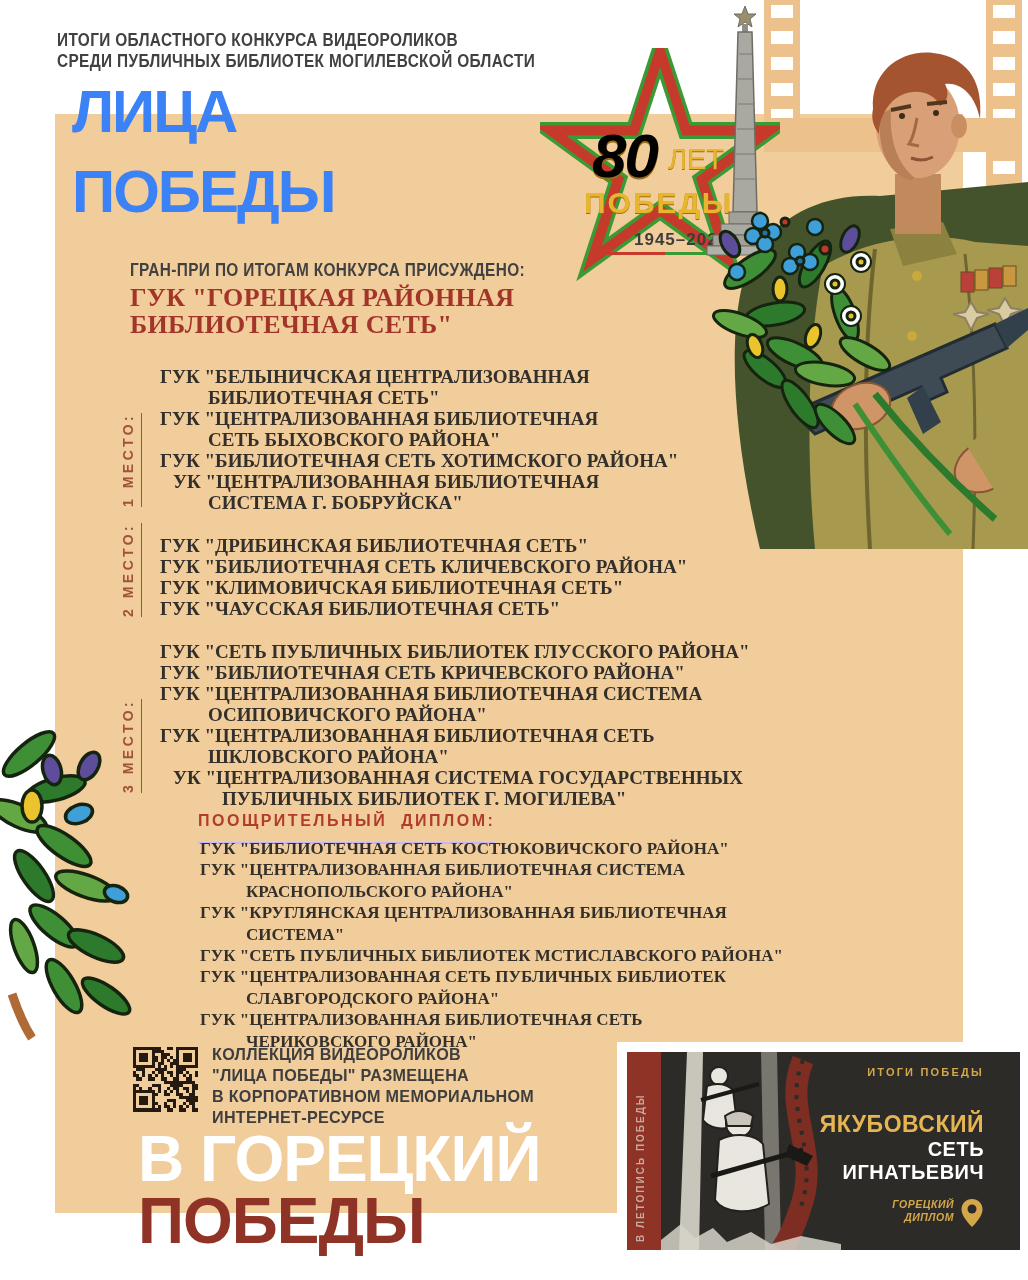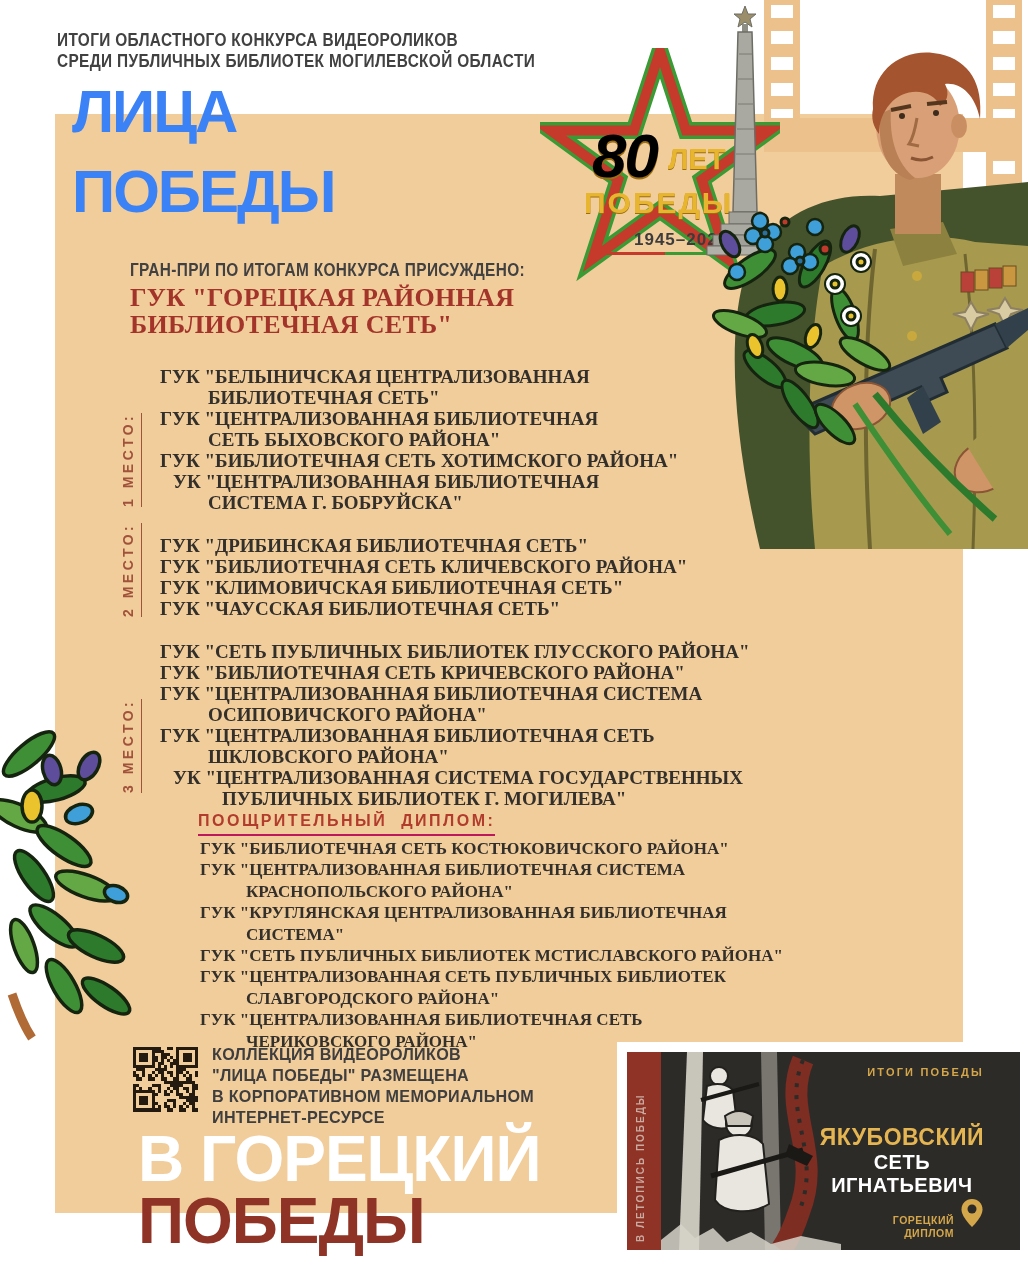--- a/index.html
+++ b/index.html
@@ -38,38 +38,38 @@
   .list-d .i1{padding-left:46px;}
 
   .vlabel{z-index:4;transform:rotate(-90deg);transform-origin:0 0;white-space:nowrap;
        font-size:14px;font-weight:700;letter-spacing:3.5px;color:#a0523a;
        border-bottom:1.5px solid #a0523a;padding-bottom:5px;}
   .vl1{left:120px;top:507px;}
   .vl2{left:120px;top:617px;}
   .vl3{left:120px;top:793px;}
 
   .dip-h{left:198px;top:812px;z-index:4;font-size:16px;font-weight:700;color:#b23c2b;
-       letter-spacing:2.5px;word-spacing:7px;border-bottom:2px solid #be185d;padding-bottom:4px;white-space:nowrap;}
+       letter-spacing:2.5px;word-spacing:7px;border-bottom:2px solid #c4b5fd;padding-bottom:12px;white-space:nowrap;}
 
   
   .qr-box{left:133px;top:1046px;width:65px;height:66px;z-index:4;}
   .qr-box svg{display:block;width:65px;height:66px;}
   .qr-txt{left:212px;top:1044px;z-index:4;font-size:17px;line-height:21px;font-weight:700;color:#3e3e3e;
        letter-spacing:.3px;transform:scaleX(.95);transform-origin:left top;white-space:nowrap;}
 
   
   .bt1{left:138px;top:1122px;z-index:4;font-size:64px;font-weight:800;color:#ffffff;letter-spacing:-1px;white-space:nowrap;}
   .bt2{left:138px;top:1184px;z-index:6;font-size:64px;font-weight:800;color:#8e3325;letter-spacing:-1px;white-space:nowrap;}
 
   
   .badge{left:540px;top:48px;width:240px;height:245px;z-index:3;}
   .badge svg{position:absolute;left:0;top:0;}
   .badge-80{position:absolute;left:52px;top:72px;font-size:62px;font-weight:800;color:#000000;
        text-shadow:0 2px 0 #9c6d12;letter-spacing:-2px;font-style:italic;}
-  .badge-let{position:absolute;left:128px;top:95px;font-size:29px;font-weight:700;color:#e8b62e;text-shadow:0 1px 0 #9c6d12;}
+  .badge-let{position:absolute;left:128px;top:95px;font-size:29px;font-weight:400;color:#e8b62e;text-shadow:0 1px 0 #9c6d12;}
   .badge-pob{position:absolute;left:44px;top:138px;font-size:30px;font-weight:800;color:#e8b62e;
        text-shadow:0 1px 0 #9c6d12;letter-spacing:2px;}
   .badge-years{position:absolute;left:62px;top:182px;font-size:17px;font-weight:700;color:#3c3c3c;letter-spacing:1px;margin-left:32px;}
   .badge-rule{position:absolute;left:62px;top:204px;width:114px;height:3px;
        background:linear-gradient(90deg,#c63a2c 0 55%,#3a9b35 55% 100%);}
 
   
   .monument{left:705px;top:4px;width:80px;height:262px;z-index:3;}
   .film{background:#ecc18c;z-index:2;}
   .film .holes{position:absolute;left:7px;right:7px;top:5px;bottom:5px;
@@ -82,25 +82,25 @@
 
   
   .card-backing{left:617px;top:1042px;width:411px;height:238px;background:#ffffff;z-index:5;}
   .card{left:627px;top:1052px;width:393px;height:198px;background:#2d2b28;z-index:6;overflow:hidden;}
   .card-redband{position:absolute;left:0;top:0;width:34px;height:198px;background:#8e3325;}
   .card-side-text{position:absolute;left:8px;top:8px;height:182px;writing-mode:vertical-rl;
        transform:rotate(180deg);font-size:10px;font-weight:700;letter-spacing:2px;color:#caa9a0;white-space:nowrap;overflow:hidden;}
   .card-illus{position:absolute;left:34px;top:0;width:180px;height:198px;}
   .card-brand{position:absolute;right:36px;top:14px;font-size:11px;font-weight:700;letter-spacing:2.2px;
        color:#d5a74b;white-space:nowrap;}
-  .card-names{position:absolute;right:36px;top:72px;text-align:center;}
+  .card-names{position:absolute;right:36px;top:59px;text-align:right;}
   .card-surname{font-size:23px;line-height:27px;font-weight:800;color:#e5b551;letter-spacing:.5px;}
   .card-name{font-size:20px;line-height:23px;font-weight:800;color:#ffffff;letter-spacing:.5px;}
-  .card-district{position:absolute;right:66px;top:162px;text-align:right;font-size:10.5px;line-height:12.5px;
-       font-weight:700;color:#d5a74b;letter-spacing:.5px;}
+  .card-district{position:absolute;right:66px;top:146px;text-align:right;font-size:10.5px;line-height:12.5px;
+       font-weight:700;color:#d5a74b;letter-spacing:.5px;font-style:italic;}
   .card-pin{position:absolute;right:36px;top:146px;width:24px;height:30px;}
 </style>
 </head>
 <body>
 
 <div class="page">
 
   <div class="abs beige-panel"></div>
 
   <div class="abs film film1">

